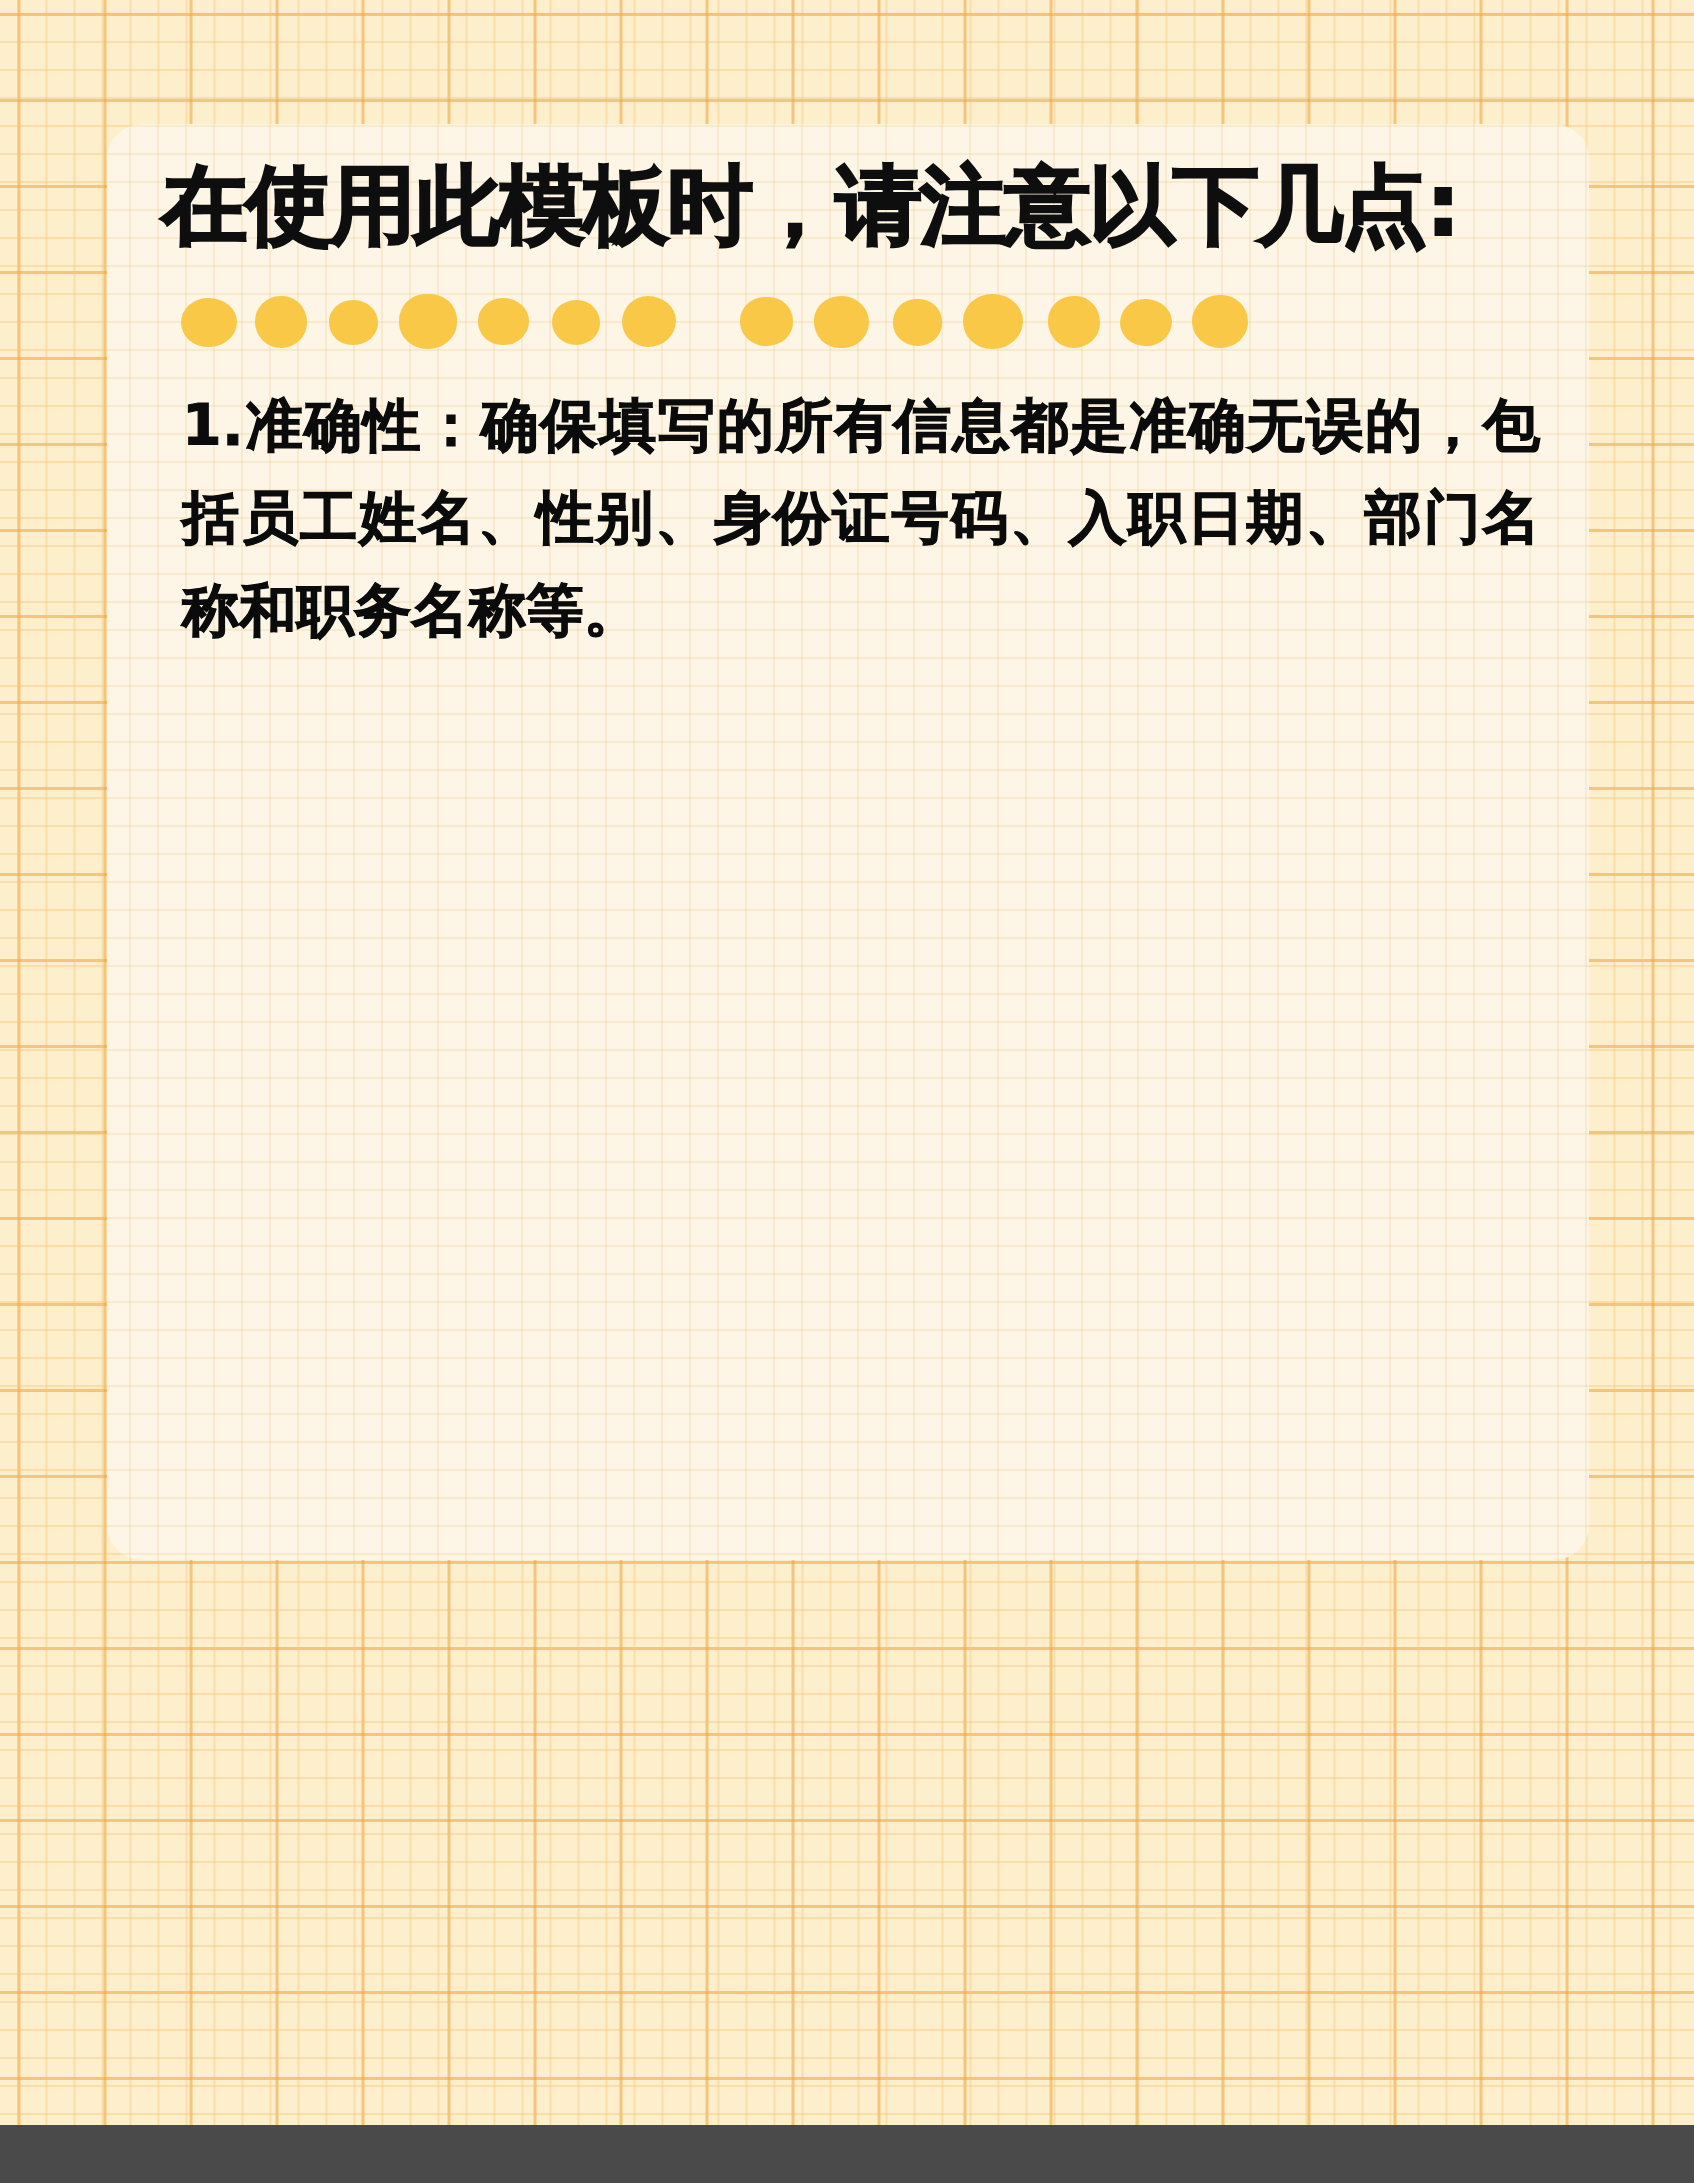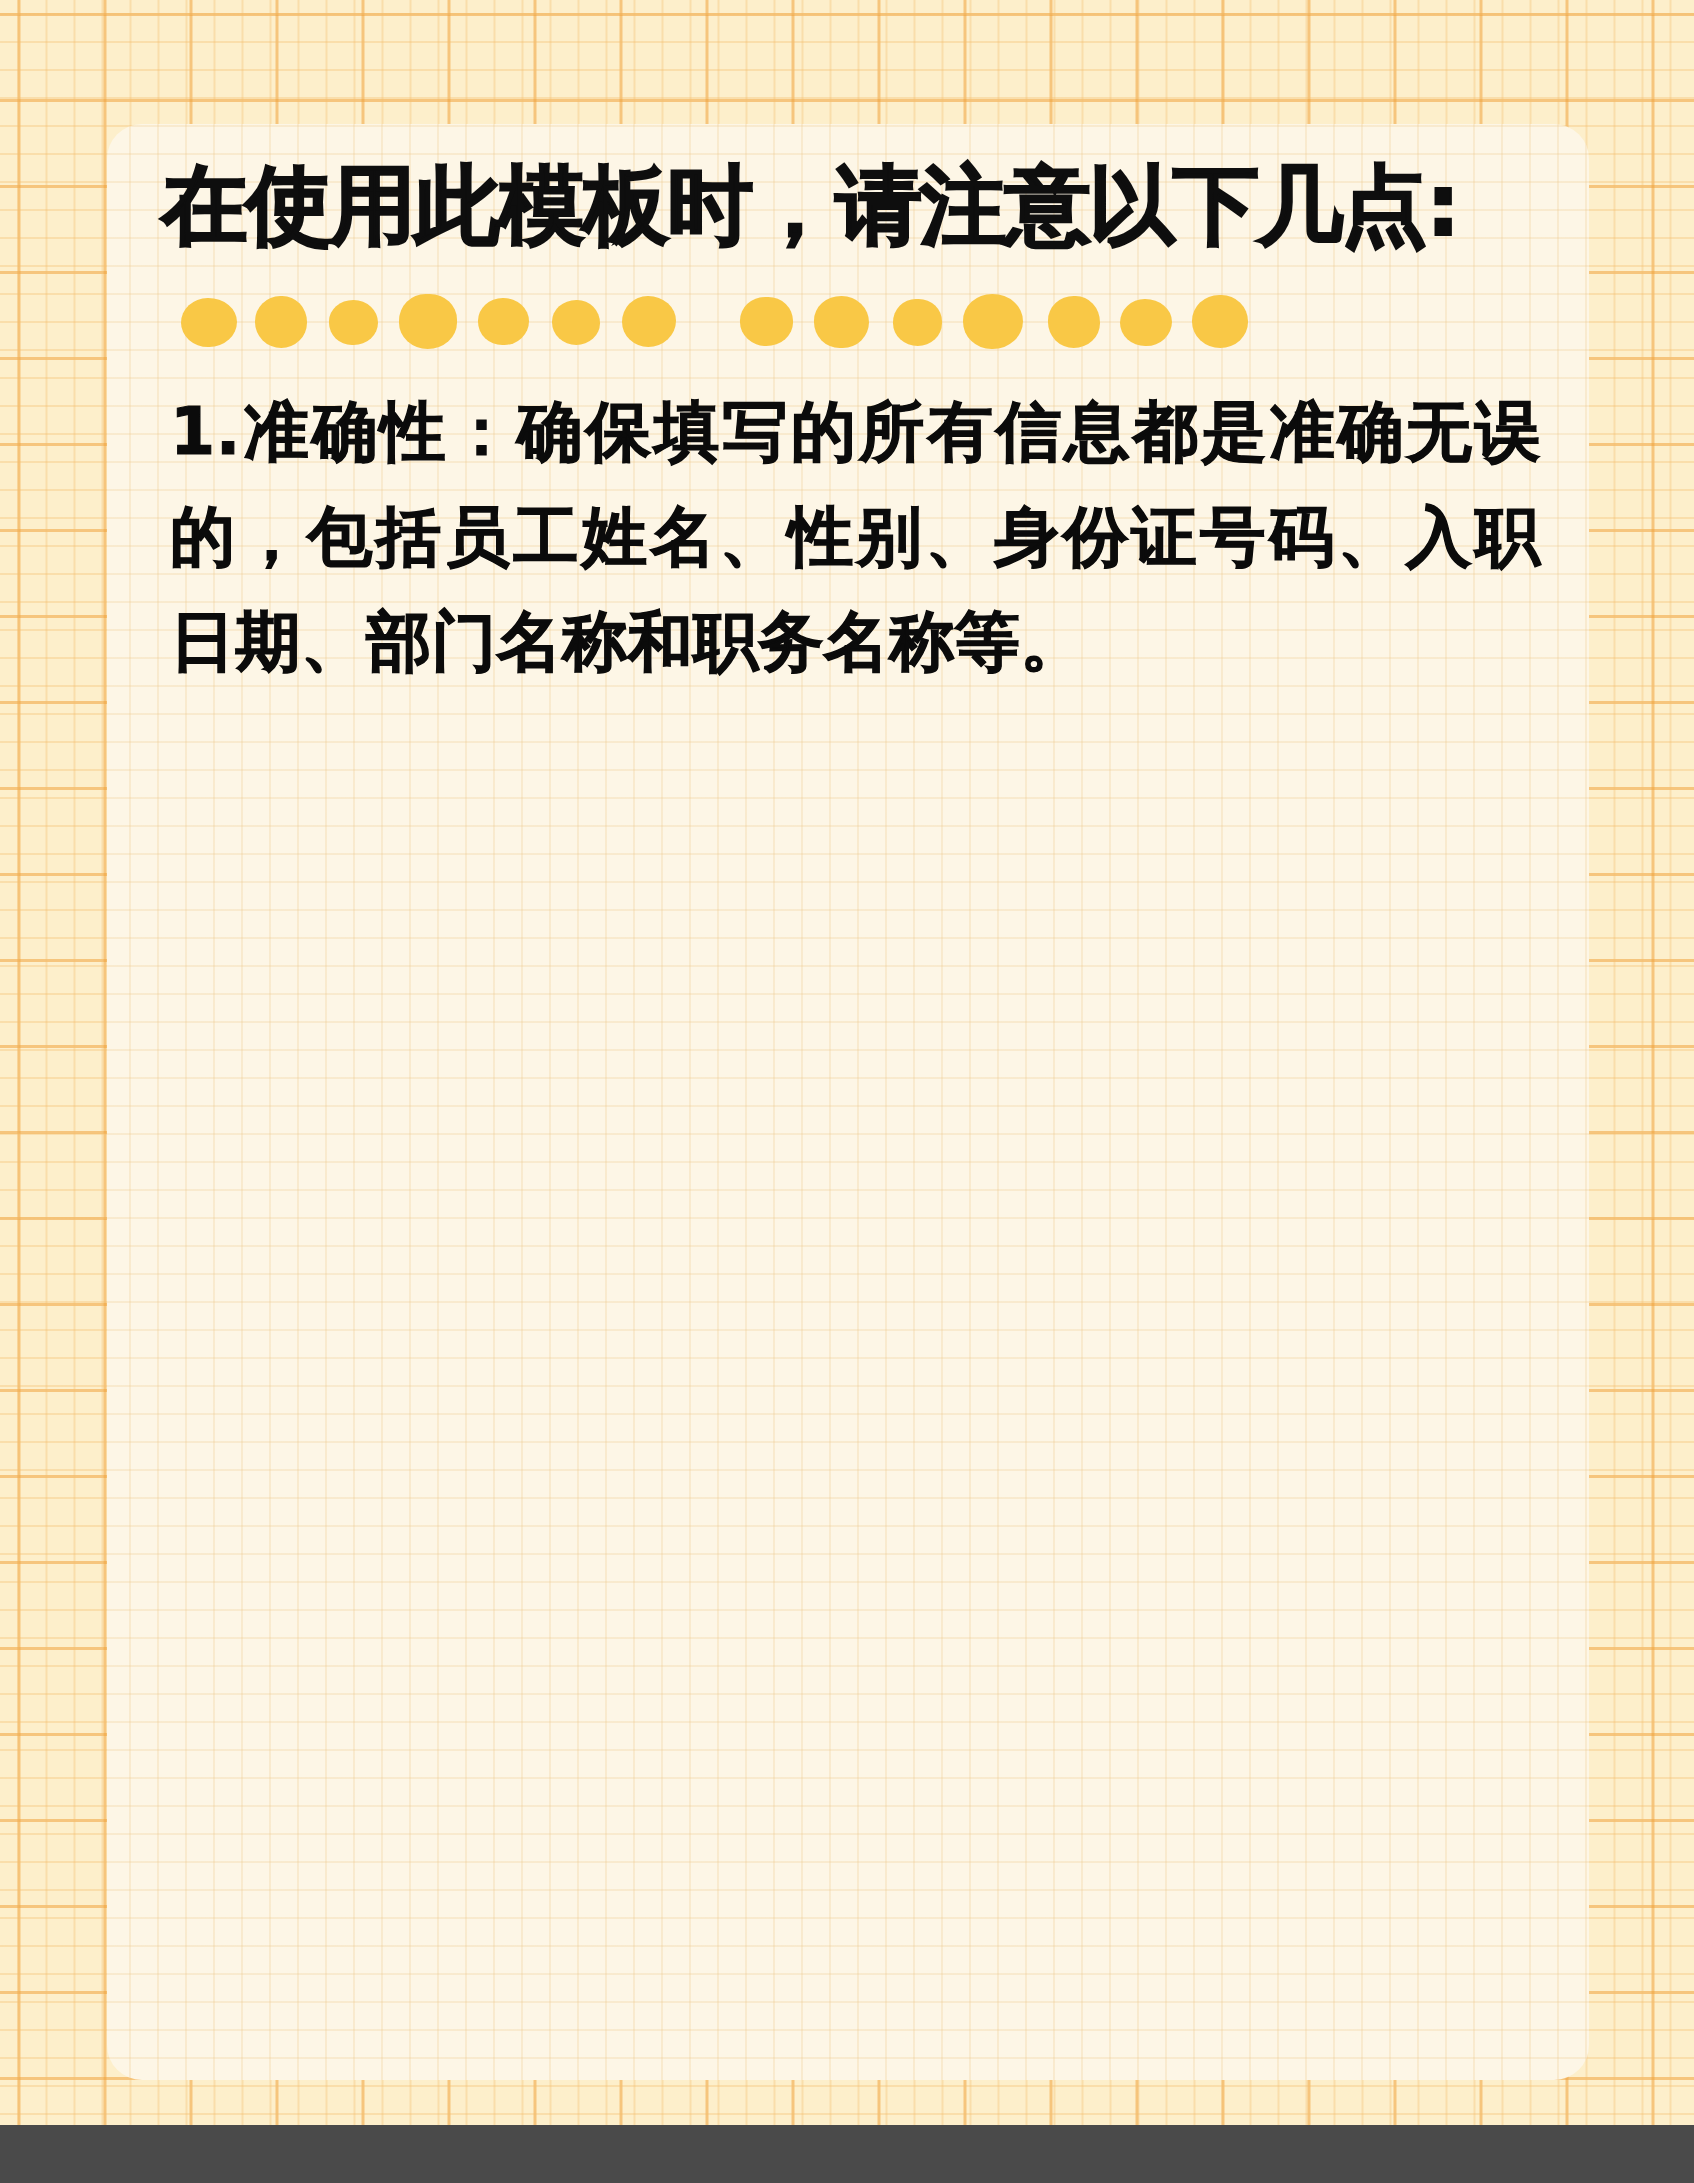--- a/index.html
+++ b/index.html
@@ -39,21 +39,21 @@
     background-size: 28px 28px, 28px 28px;
     background-position: 17.5px 13px, 17.5px 13px;
   }
 
   
   #card {
     position: absolute;
     left: 107px;
     top: 124px;
     width: 1482px;
-    height: 1956px;
+    height: 1436px;
     background: #FDF6E6;
     border-radius: 35px;
     box-shadow: 0 0 0 0 rgba(0,0,0,0);
     overflow: hidden;
   }
   
   #card::before {
     content: "";
     position: absolute;
     left: 0; top: 0; right: 0; bottom: 0;
@@ -96,25 +96,25 @@
     top: 0;
   }
 
   
   #body-text {
     margin: 28px 0 0 0;
   }
   .para {
     font-family: "DejaVu Sans", "Liberation Sans", sans-serif;
     font-weight: 700;
-    font-size: 65px;
+    font-size: 57px;
     line-height: 1.62;
     color: #0B0B0B;
     letter-spacing: 0.4px;
-    margin: 0 0 13px 0;
+    margin: 0 0 13px 12px;
     text-align: justify;
     text-justify: inter-character;
     padding: 0 2.6px 0 13px;
     -webkit-text-stroke: 1.1px #0B0B0B;
   }
   .para.last { margin-bottom: 0; }
 
   
   #bottom-bar {
     position: absolute;

